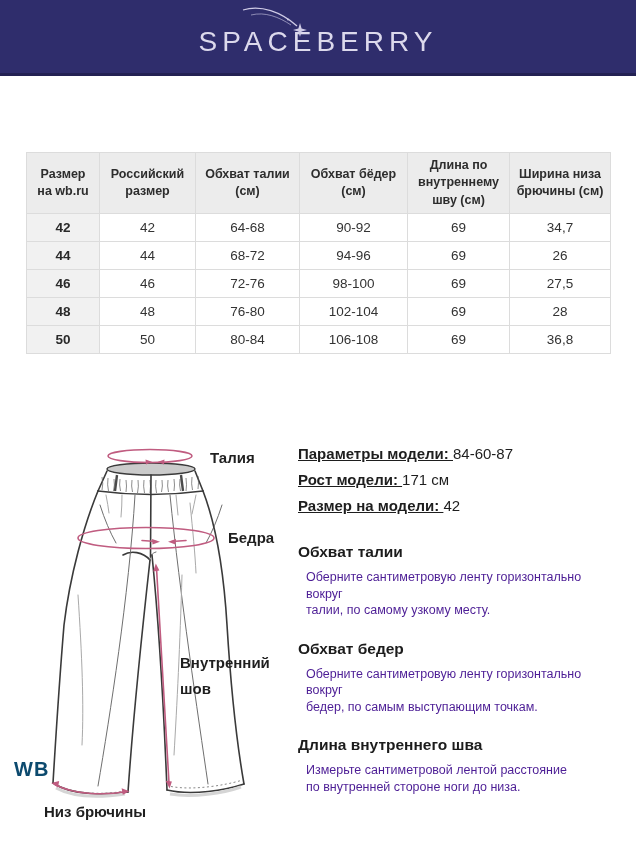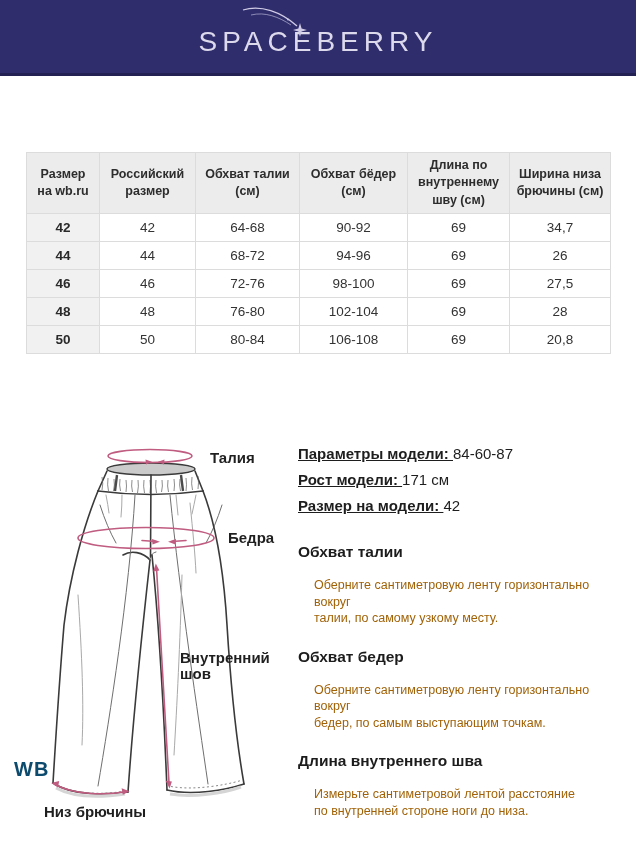--- a/index.html
+++ b/index.html
@@ -24,37 +24,37 @@
               color:#2d2d2d;height:56px;line-height:1.4;}
   .size-table tbody td{font-size:13.5px;color:#333;height:23px;background:#fff;}
   .size-table td.size-col{background:#f1f1f1;font-weight:700;color:#2a2a2a;}
 
   
   .diagram{position:absolute;top:445px;left:30px;width:262px;height:395px;}
   .diagram svg{position:absolute;left:0;top:0;}
   .diag-label{position:absolute;font-size:15px;font-weight:600;color:#1f1f1f;}
   .lbl-waist{left:180px;top:4px;}
   .lbl-hips{left:198px;top:84px;}
-  .lbl-inseam{left:150px;top:205px;width:104px;line-height:16px;}
+  .lbl-inseam{left:150px;top:205px;width:104px;line-height:26px;}
   .lbl-hem{left:14px;top:358px;}
   .stroke-dark{stroke:#3a3a3a;fill:none;stroke-width:1.6;stroke-linecap:round;}
   .stroke-mid{stroke:#6f6f6f;fill:none;stroke-width:1;stroke-linecap:round;}
   .stroke-light{stroke:#a9a9a9;fill:none;stroke-width:1;stroke-linecap:round;}
   .stroke-hatch{stroke:#5a5a5a;fill:none;stroke-width:.7;}
   .pink{stroke:var(--accent,#c05c80);fill:none;stroke-width:1.6;stroke-linecap:round;}
   .pink-fill{fill:var(--accent,#c05c80);stroke:none;}
 
   
   .model-info{position:absolute;left:298px;top:444px;width:330px;}
   .model-line{margin:0 0 6px 0;font-size:15px;line-height:20px;color:#1e1e1e;}
   .model-line b{font-weight:700;text-decoration:underline;}
   .measure-guide{position:absolute;left:298px;top:543px;width:330px;}
   .guide-section{margin:0 0 21px 0;}
   .guide-title{margin:0 0 7px 0;font-size:15.5px;font-weight:700;color:#1c1c1c;}
-  .guide-text{margin:16px;font-size:12.5px;line-height:16.5px;color:#a16207;
+  .guide-text{margin:8px;font-size:12.5px;line-height:16.5px;color:#4c1d95;
               white-space:pre-line;}
 
   
   .watermark{position:absolute;left:14px;top:758px;font-size:20px;font-weight:700;
              color:#0c4a6e;letter-spacing:1px;}
 </style>
 </head>
 <body>
 
 <div class="page">
@@ -122,21 +122,21 @@
           <td>102-104</td>
           <td>69</td>
           <td>28</td>
         </tr>
         <tr>
           <td class="size-col">50</td>
           <td>50</td>
           <td>80-84</td>
           <td>106-108</td>
           <td>69</td>
-          <td>20,8</td>
+          <td>36,8</td>
         </tr>
       </tbody>
   </table>
 
   <div class="diagram">
     <svg width="262" height="395" viewBox="0 0 262 395">
 
       <ellipse cx="121" cy="24" rx="44" ry="6" fill="#cbcbcb" stroke="#3a3a3a" stroke-width="1.5"></ellipse>
       <path class="stroke-dark" d="M77,26 L68,46 M165,26 L173,46"></path>
       <path class="stroke-dark" d="M68,46 Q121,53 173,46"></path>

